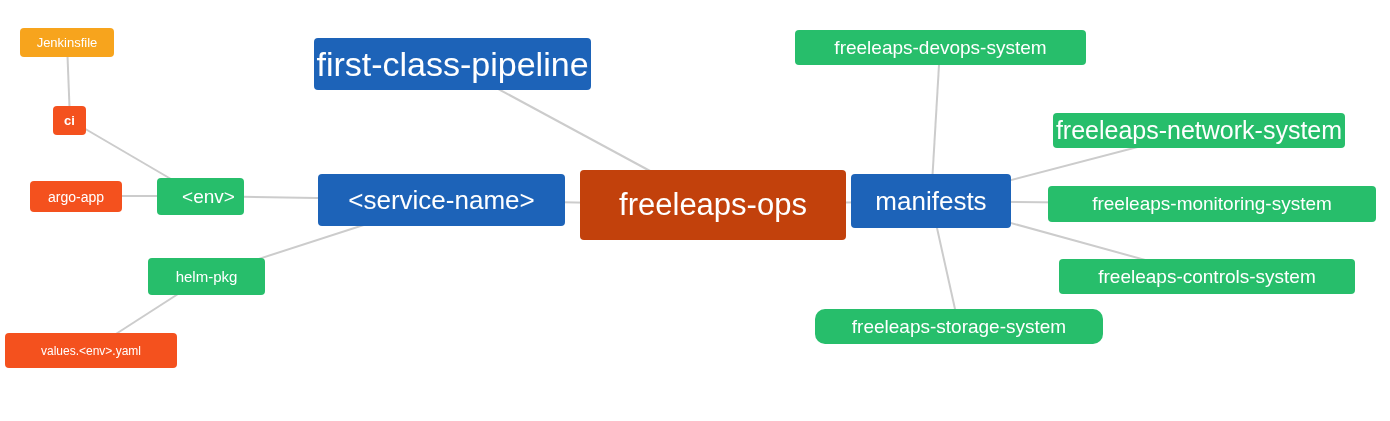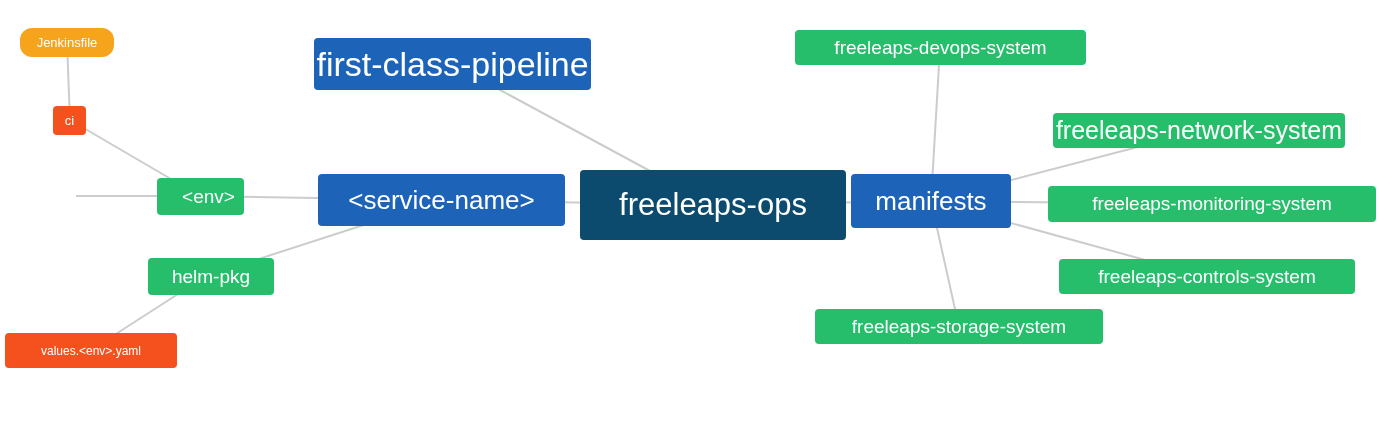--- a/index.html
+++ b/index.html
@@ -15,37 +15,37 @@
     position:absolute;z-index:2;
     color:#ffffff;
     display:flex;align-items:center;justify-content:center;
     border-radius:4px;white-space:nowrap;box-sizing:border-box;
     cursor:default;
   }
   .blue{background:#1d63b8;}
   .green{background:#27be6b;}
   .red{background:#f4511e;}
   .orange{background:#f7a41d;}
-  .dark{background:#0c4a6e;}
+  .dark{background:#c2410c;}
 
-  .n-jenkinsfile{left:20px;top:28px;width:94px;height:29px;font-size:13px;border-radius:12px;}
-  .n-ci{left:53px;top:106px;width:33px;height:29px;font-size:13px;}
+  .n-jenkinsfile{left:20px;top:28px;width:94px;height:29px;font-size:13px;}
+  .n-ci{left:53px;top:106px;width:33px;height:29px;font-size:13px;font-weight:bold;}
   .n-argo-app{left:30px;top:181px;width:92px;height:31px;font-size:14px;}
   .n-env{left:157px;top:178px;width:87px;height:37px;font-size:19px;padding-left:16px;}
-  .n-helm-pkg{left:148px;top:258px;width:126px;height:37px;font-size:19px;}
+  .n-helm-pkg{left:148px;top:258px;width:117px;height:37px;font-size:15px;}
   .n-values{left:5px;top:333px;width:172px;height:35px;font-size:12px;}
   .n-first-class-pipeline{left:314px;top:38px;width:277px;height:52px;font-size:34px;}
   .n-service-name{left:318px;top:174px;width:247px;height:52px;font-size:26px;}
   .n-freeleaps-ops{left:580px;top:170px;width:266px;height:70px;font-size:31px;}
   .n-manifests{left:851px;top:174px;width:160px;height:54px;font-size:26px;}
   .n-devops{left:795px;top:30px;width:291px;height:35px;font-size:19px;}
   .n-network{left:1053px;top:113px;width:292px;height:35px;font-size:25px;}
   .n-monitoring{left:1048px;top:186px;width:328px;height:36px;font-size:19px;}
   .n-controls{left:1059px;top:259px;width:296px;height:35px;font-size:19px;}
-  .n-storage{left:815px;top:309px;width:288px;height:35px;font-size:19px;}
+  .n-storage{left:815px;top:309px;width:288px;height:35px;font-size:19px;border-radius:10px;}
 </style>
 </head>
 <body>
 
 <div id="canvas">
 
   <svg class="edges" width="1390" height="421" viewBox="0 0 1390 421">
     <line x1="67" y1="43" x2="70" y2="120"></line>
     <line x1="70" y1="120" x2="200" y2="196"></line>
     <line x1="76" y1="196" x2="200" y2="196"></line>
@@ -57,20 +57,21 @@
     <line x1="713" y1="205" x2="931" y2="201"></line>
     <line x1="931" y1="201" x2="940" y2="48"></line>
     <line x1="931" y1="201" x2="1199" y2="131"></line>
     <line x1="931" y1="201" x2="1212" y2="204"></line>
     <line x1="931" y1="201" x2="1207" y2="277"></line>
     <line x1="931" y1="201" x2="959" y2="327"></line>
   </svg>
 
   <div class="node orange n-jenkinsfile">Jenkinsfile</div>
   <div class="node red n-ci">ci</div>
+  <div class="node red n-argo-app">argo-app</div>
   <div class="node green n-env">&lt;env&gt;</div>
   <div class="node green n-helm-pkg">helm-pkg</div>
   <div class="node red n-values">values.&lt;env&gt;.yaml</div>
   <div class="node blue n-first-class-pipeline">first-class-pipeline</div>
   <div class="node blue n-service-name">&lt;service-name&gt;</div>
   <div class="node dark n-freeleaps-ops">freeleaps-ops</div>
   <div class="node blue n-manifests">manifests</div>
   <div class="node green n-devops">freeleaps-devops-system</div>
   <div class="node green n-network">freeleaps-network-system</div>
   <div class="node green n-controls">freeleaps-controls-system</div>

